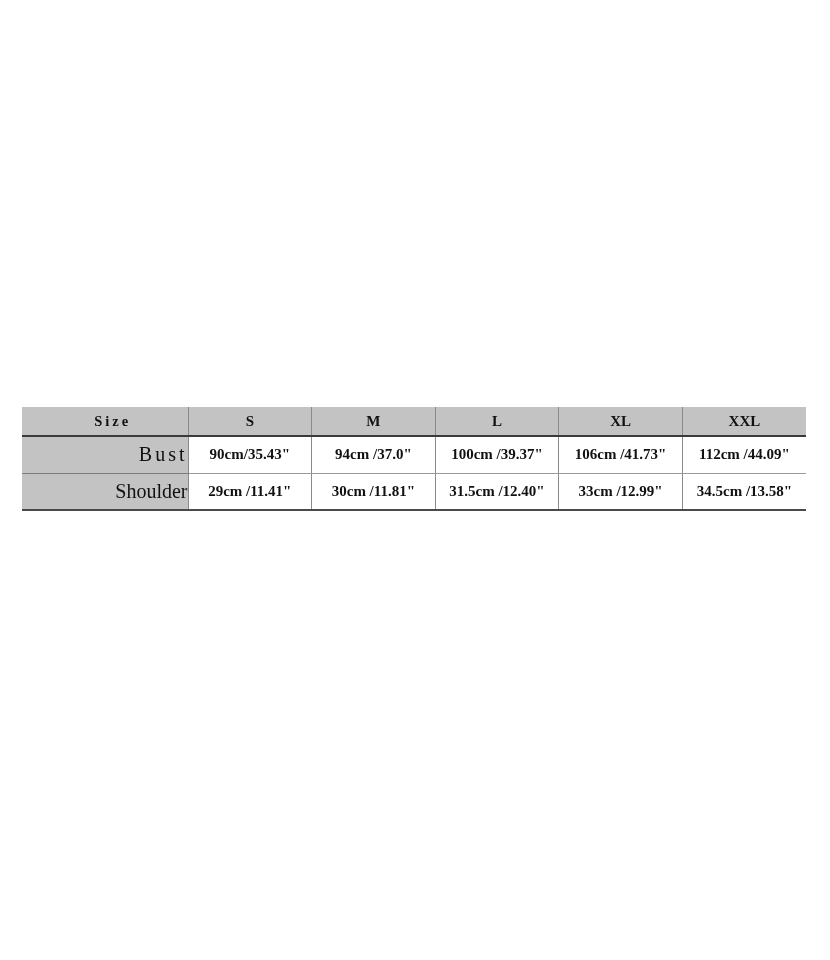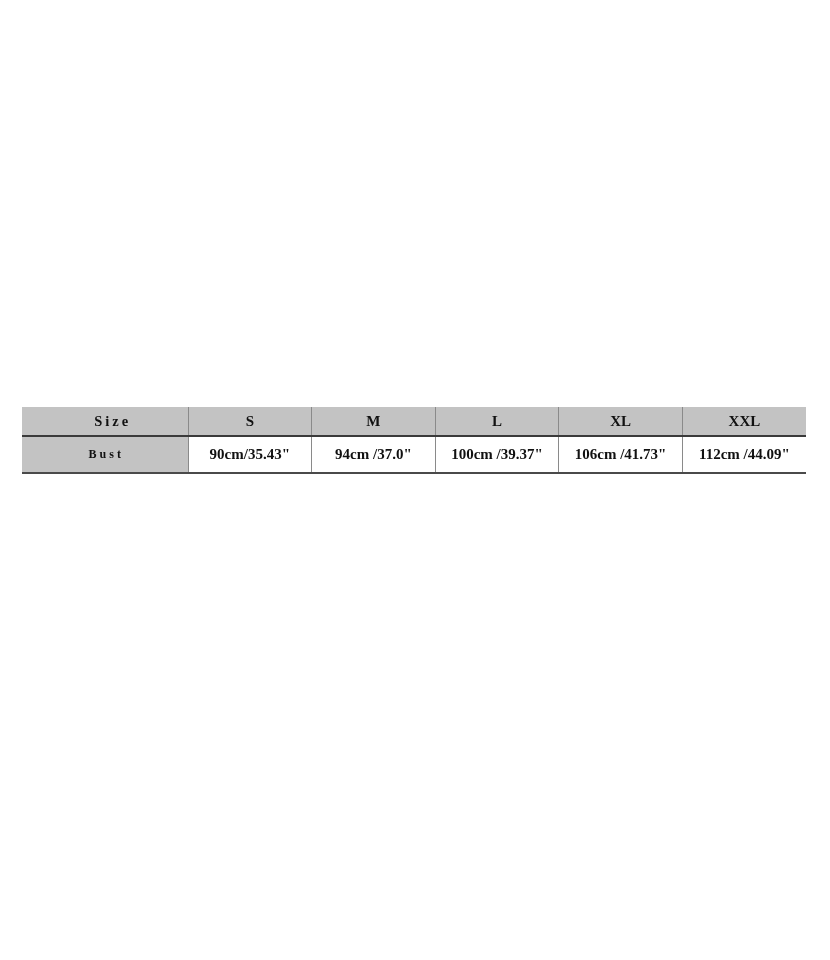--- a/index.html
+++ b/index.html
@@ -60,24 +60,25 @@
     text-indent: 3px;
     font-size: 14.5px;
     padding-left: 13px;
   }
 
   
   table.size-chart tbody tr { height: 37px; }
 
   table.size-chart tbody th.row-label {
     background: #c3c3c3;
-    font-weight: bold;
-    font-size: 12px;
+    font-weight: normal;
+    font-size: 20px;
     border-right: 1px solid #8a8a8a;
     border-bottom: 1px solid #7d7d7d;
+    text-align: right;
   }
   table.size-chart tbody tr:last-child th.row-label {
     border-bottom: 2px solid #4a4a4a;
   }
   table.size-chart tbody th.row-label.spaced {
     letter-spacing: 3px;
     text-indent: 3px;
   }
 
   table.size-chart tbody td.val {
@@ -121,16 +122,24 @@
     <tbody>
       <tr>
         <th class="row-label spaced">Bust</th>
         <td class="val">90cm/35.43"</td>
         <td class="val">94cm /37.0"</td>
         <td class="val">100cm /39.37"</td>
         <td class="val">106cm /41.73"</td>
         <td class="val">112cm /44.09"</td>
       </tr>
 
+      <tr>
+        <th class="row-label">Shoulder</th>
+        <td class="val">29cm /11.41"</td>
+        <td class="val">30cm /11.81"</td>
+        <td class="val">31.5cm /12.40"</td>
+        <td class="val">33cm /12.99"</td>
+        <td class="val">34.5cm /13.58"</td>
+      </tr>
 
     </tbody>
   </table>
 </div>
 
 </body></html>

